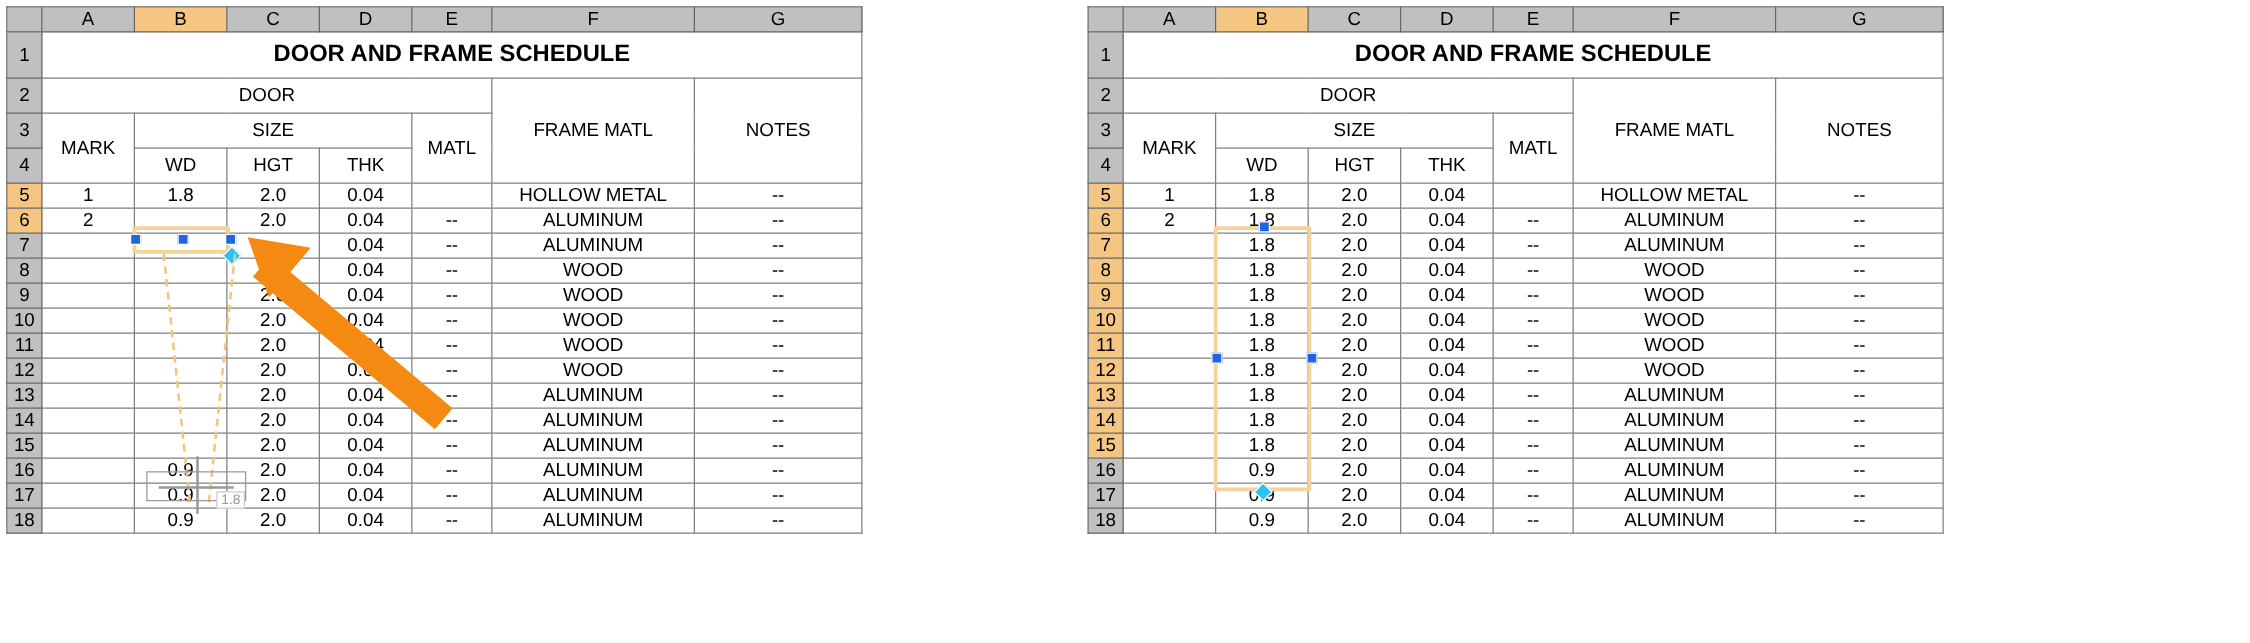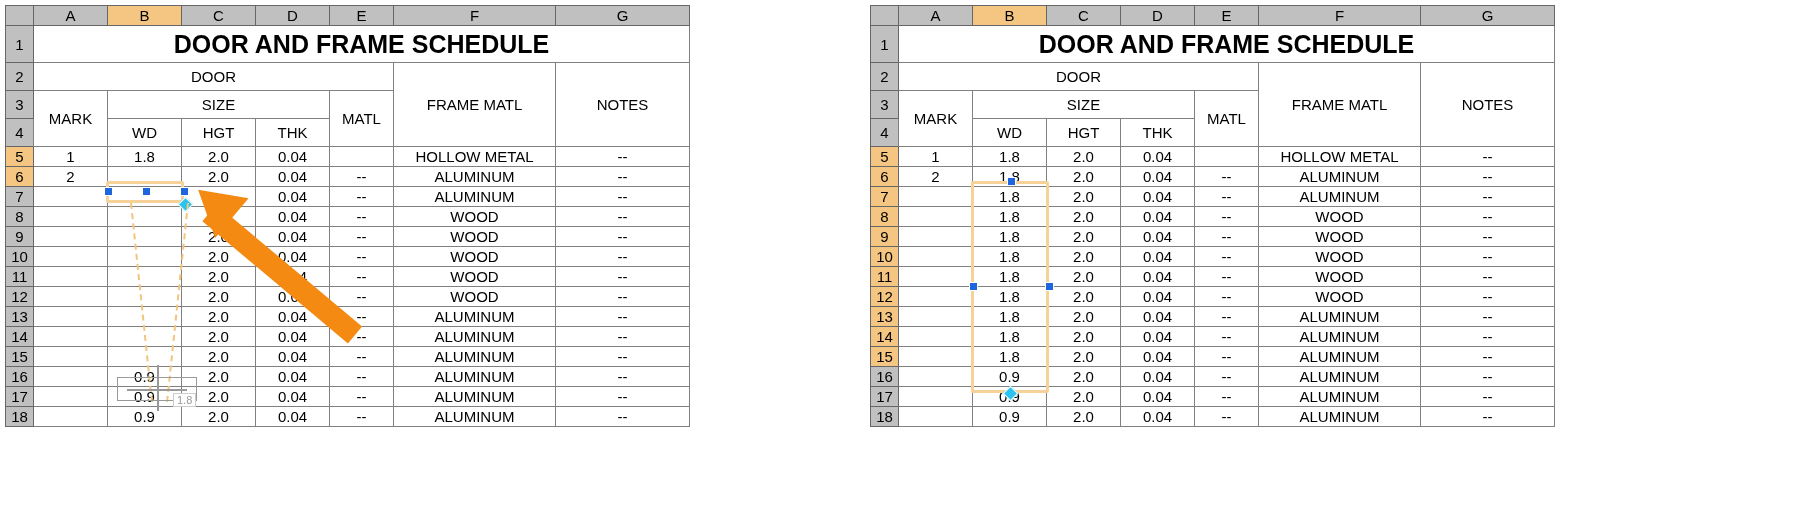--- a/index.html
+++ b/index.html
@@ -58,21 +58,21 @@
   .cA { width: 74px; }
   .cB { width: 74px; }
   .cC { width: 74px; }
   .cD { width: 74px; }
   .cE { width: 64px; }
   .cF { width: 162px; }
   .cG { width: 134px; }
   
   .title {
     font-weight: bold;
-    font-size: 25px;
+    font-size: 19px;
     height: 36px;
     line-height: 36px;
   }
   
   .grphdr {
     height: 28px;
     line-height: 28px;
   }
 
   

